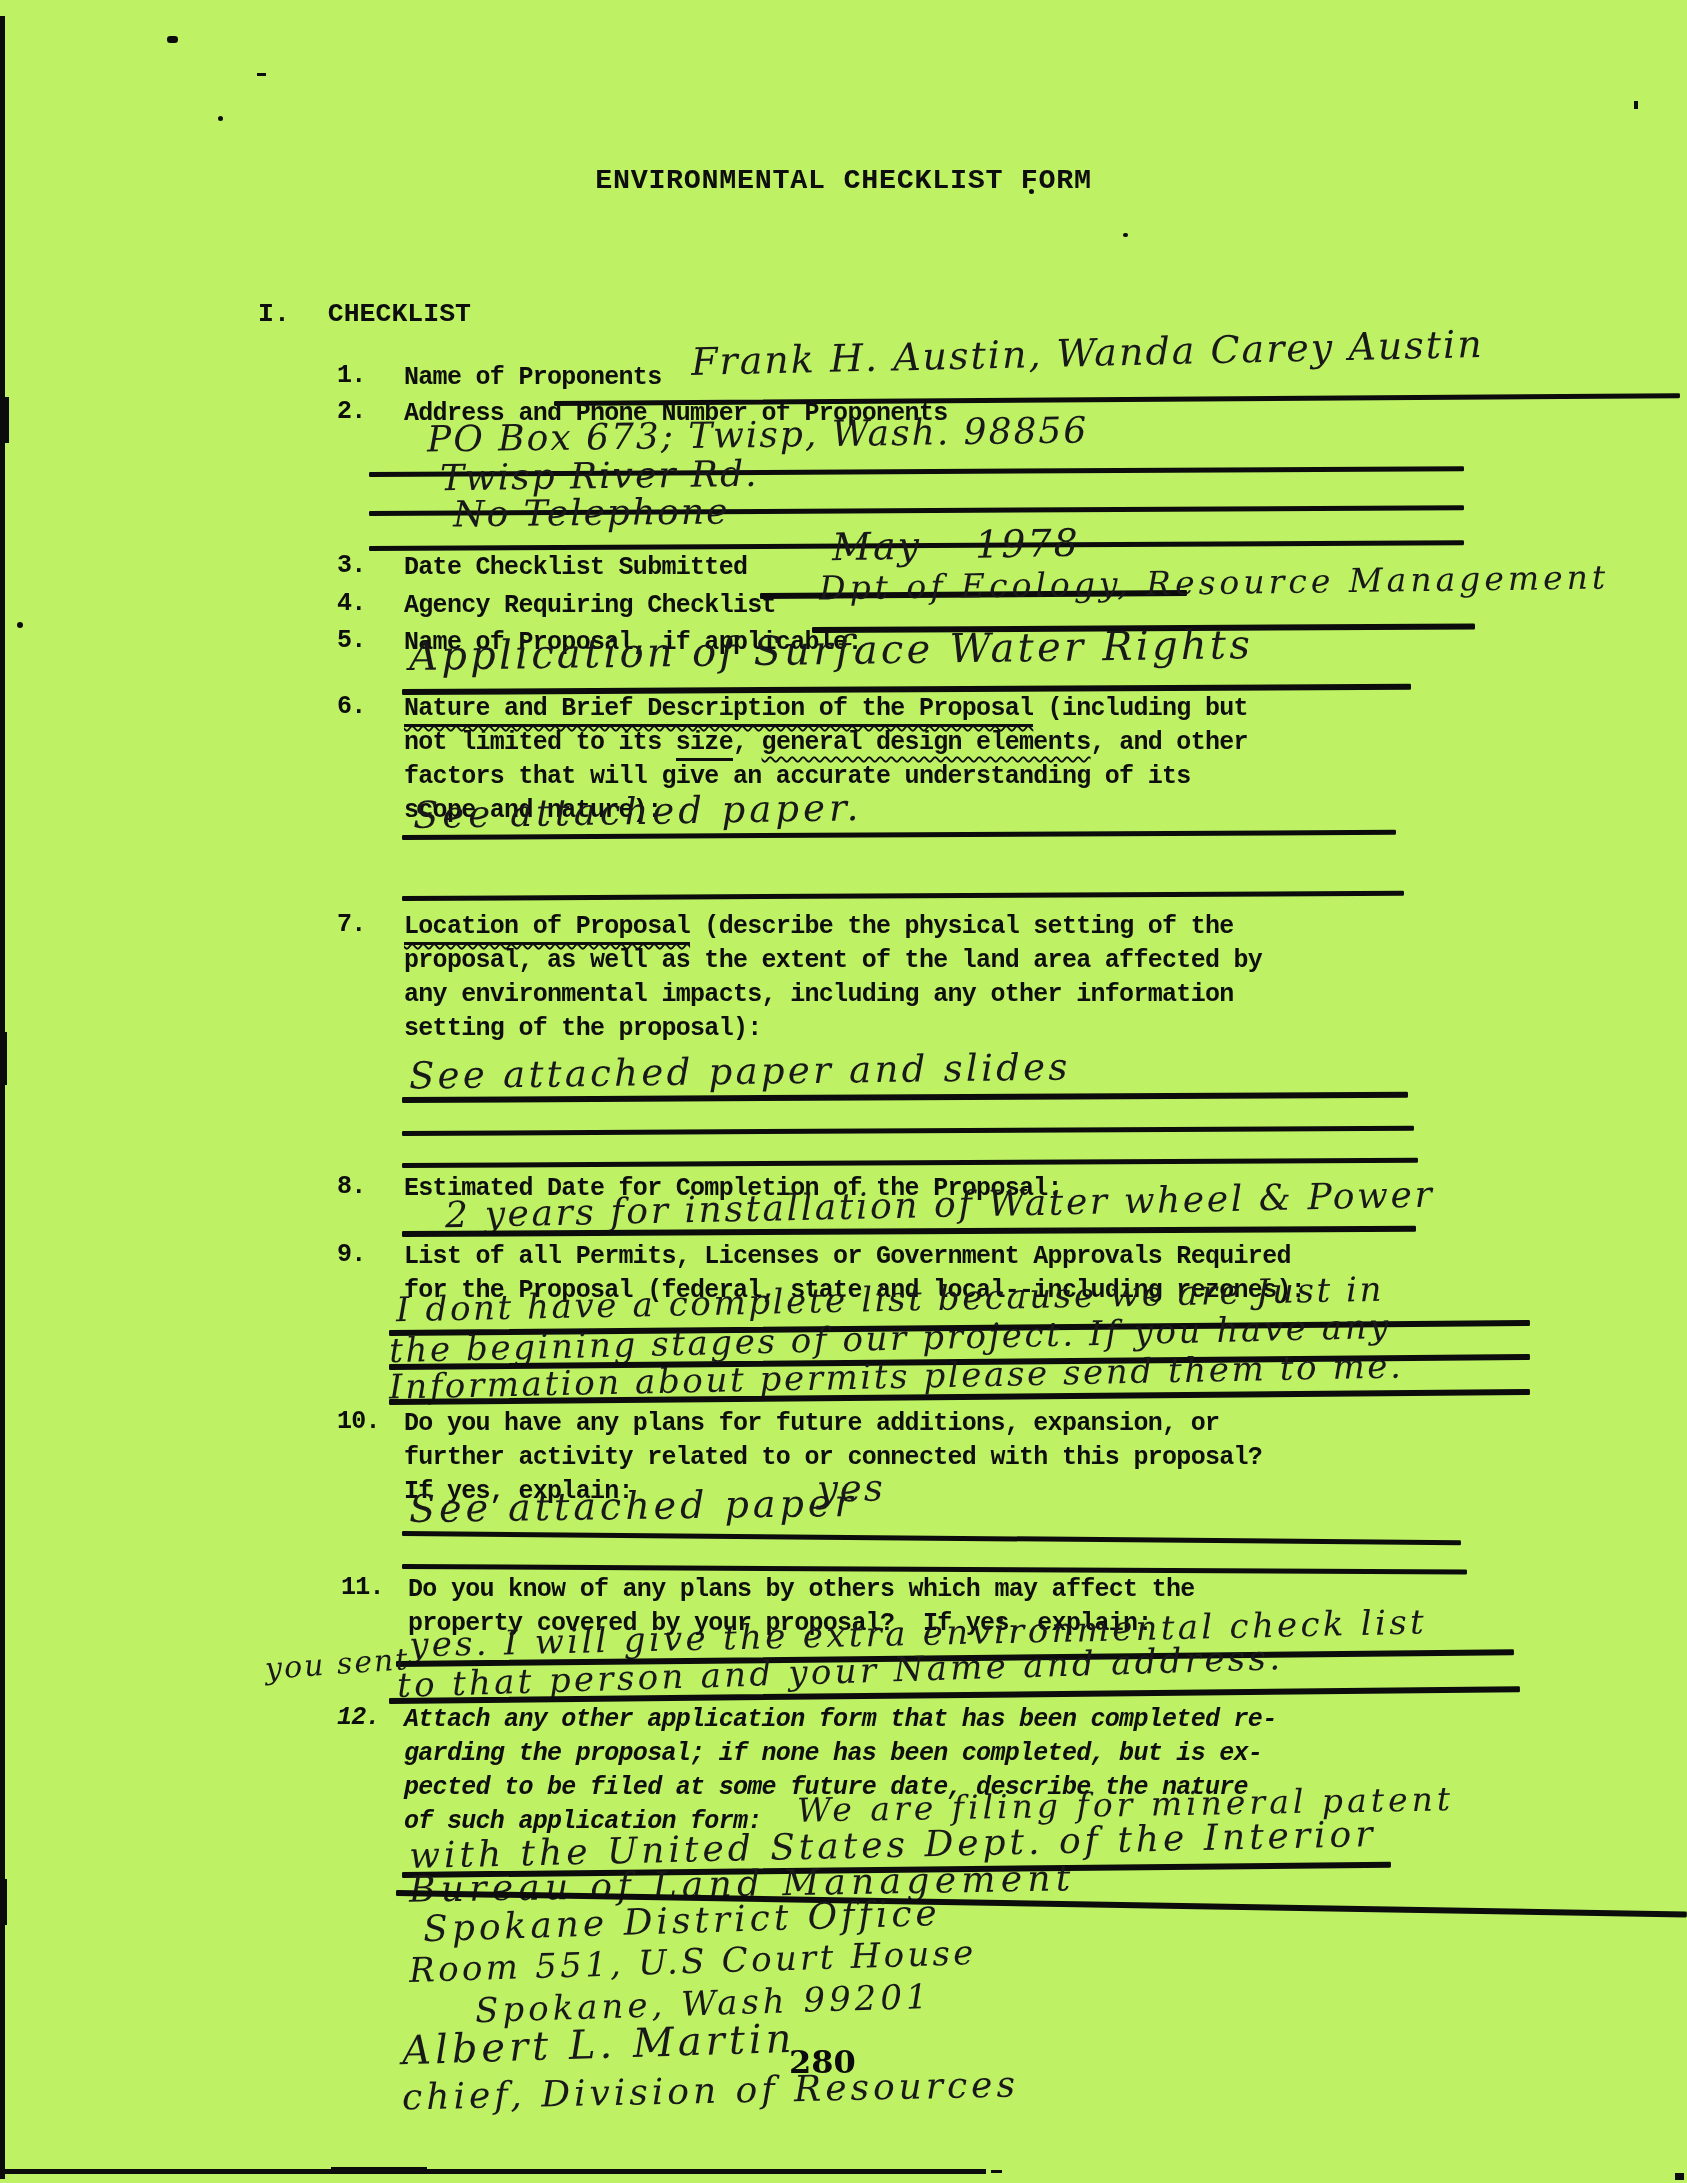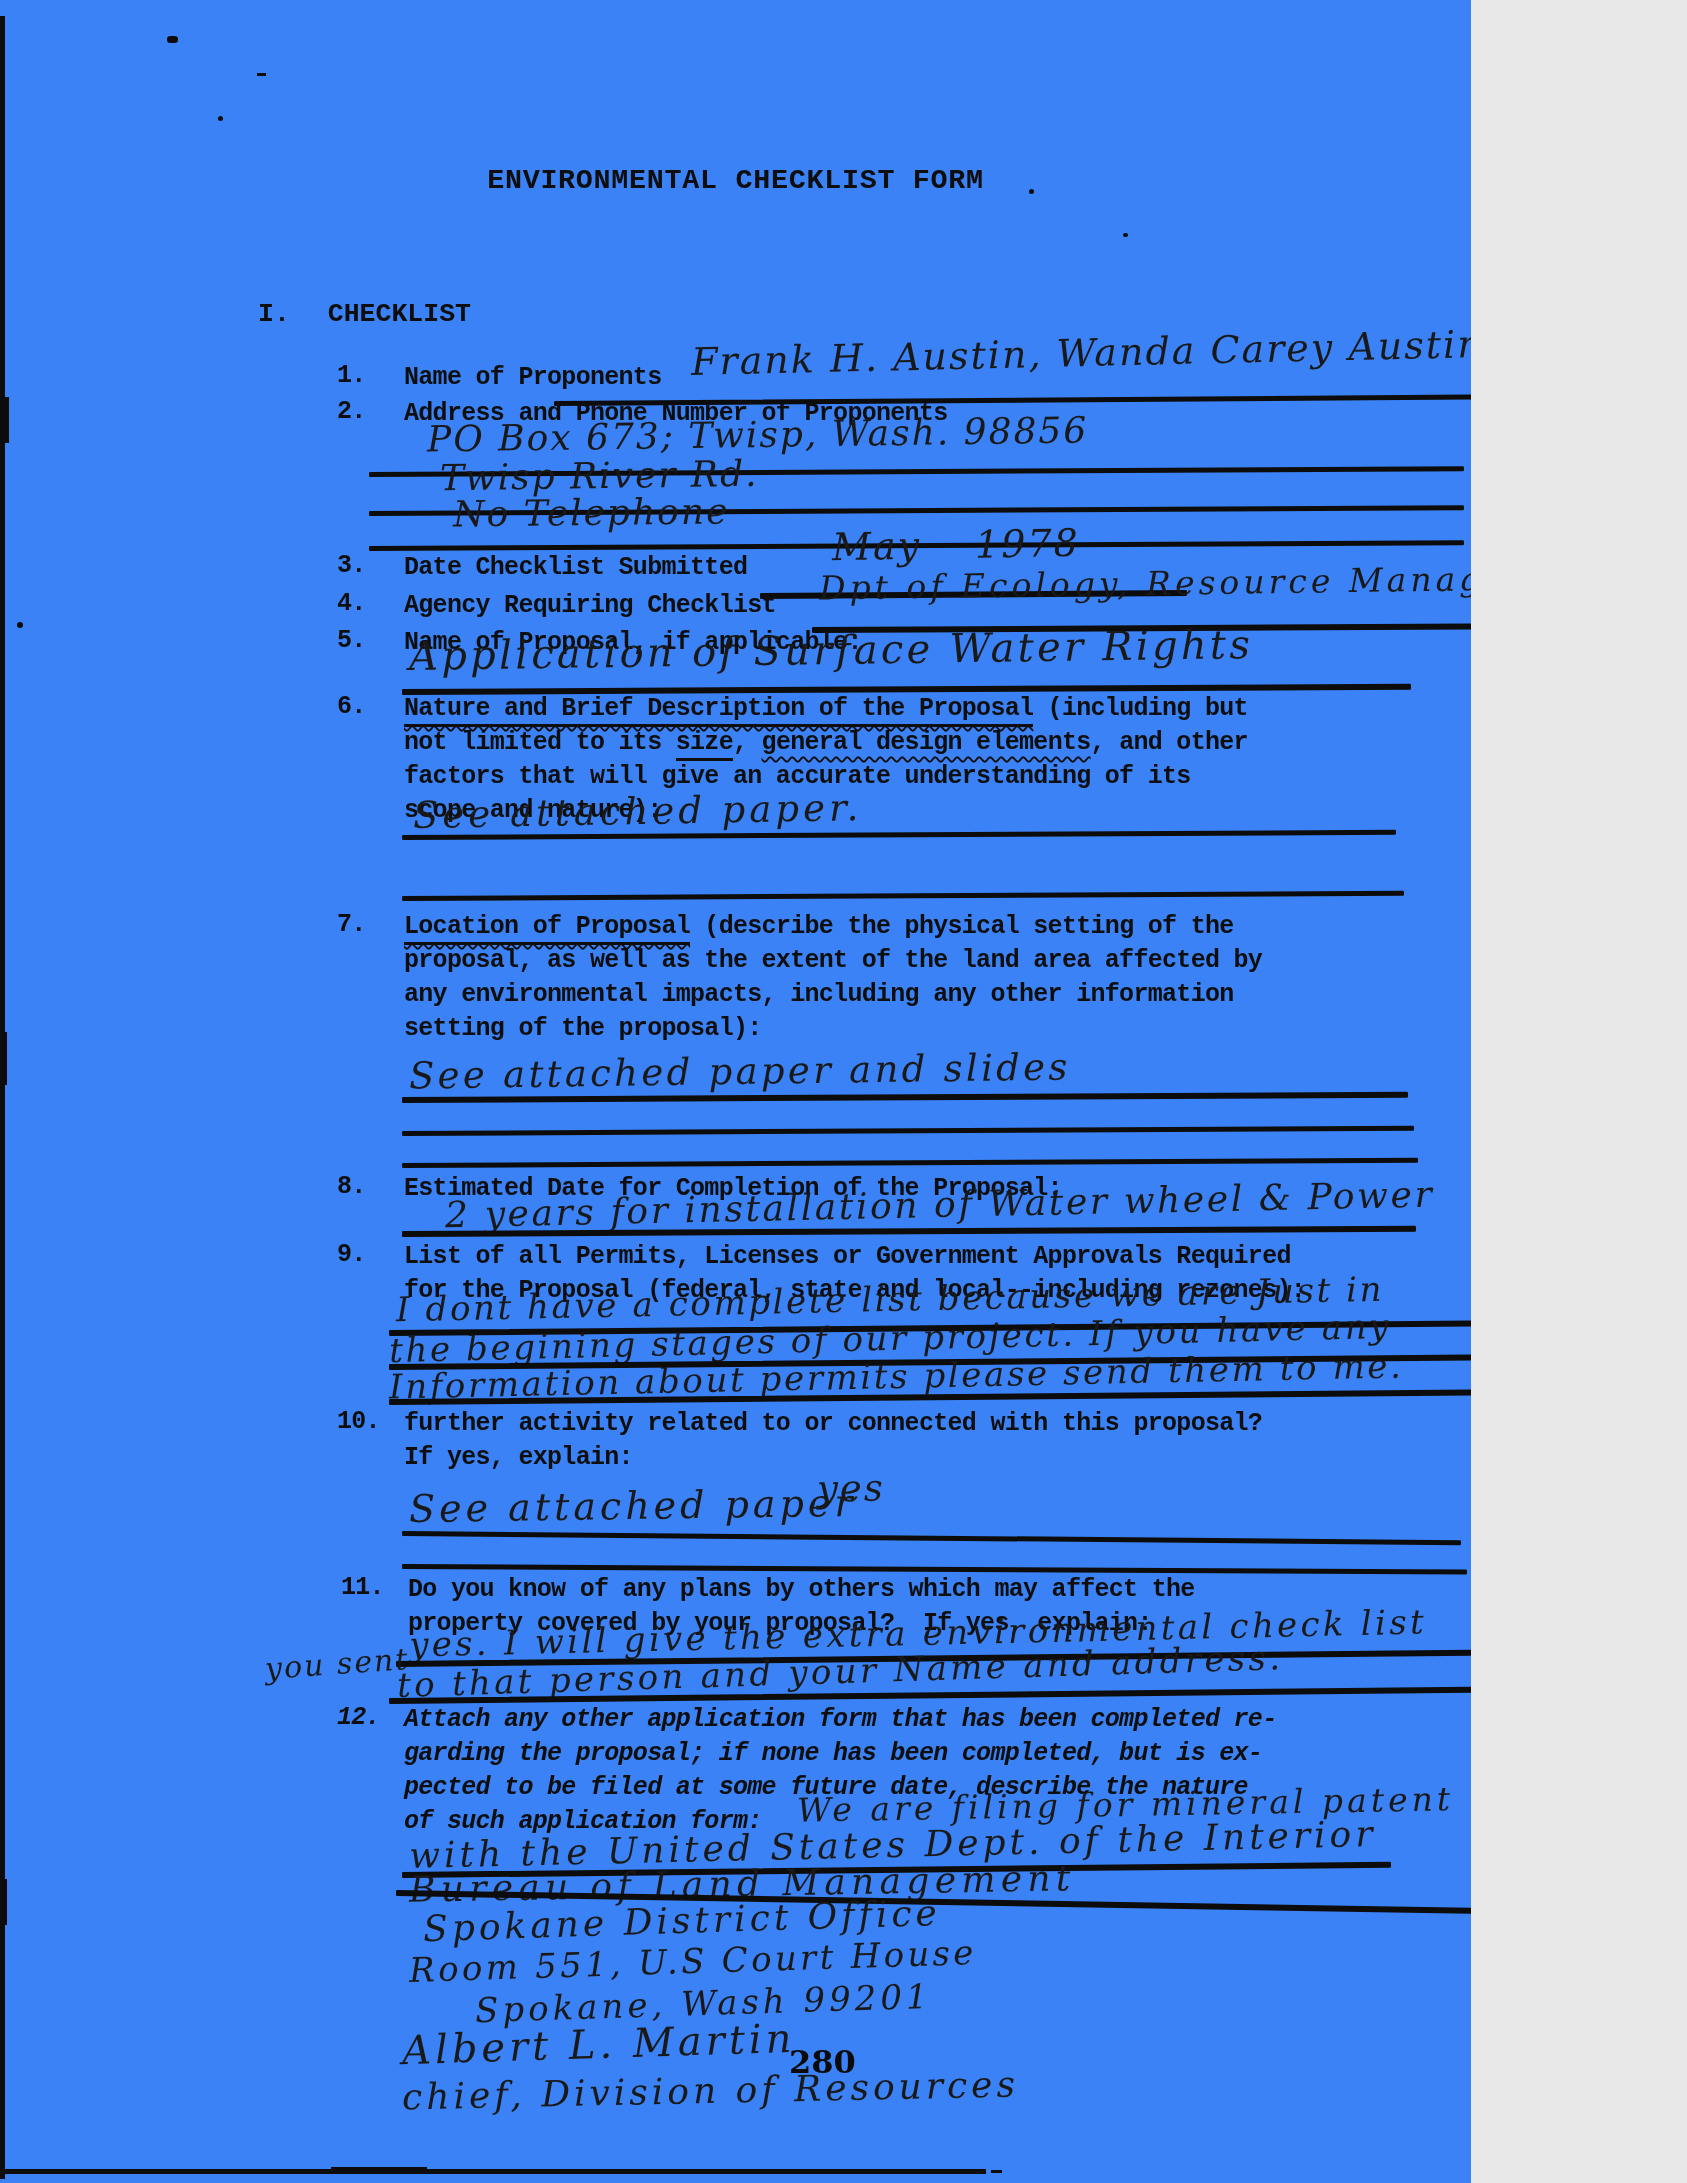--- a/index.html
+++ b/index.html
@@ -1,19 +1,19 @@
 <!DOCTYPE html>
 <html style="font-size:10.6px"><head>
 <meta charset="utf-8">
 <style>
   html,body{margin:0;padding:0;background:#e8e8e8;}
   .page{
     position:relative;
-    width:1471px;height:2183px;
-    background:#3b82f6;
+    width:1687px;height:2183px;
+    background:#bef264;
     overflow:hidden;
     font-family:"Liberation Mono", monospace;
   }
   
   .typed{
     position:absolute;
     color:#0e0e0e;
     font-family:"Liberation Mono", monospace;
     font-weight:bold;
     font-size:25px;
@@ -155,20 +155,21 @@
   </div>
   <div class="hw" style="left:396px;top:1282px;font-size:34px;letter-spacing:2.6px;transform:rotate(-1.2deg);">I dont have a complete list because we are Just in</div>
   <div class="rule" style="left:389px;top:1330px;width:1141px;height:6px;transform:rotate(-0.5deg);"></div>
   <div class="hw" style="left:389px;top:1321px;font-size:34px;letter-spacing:2.6px;transform:rotate(-1.4deg);">the begining stages of our project. If you have any</div>
   <div class="rule" style="left:389px;top:1364px;width:1141px;height:6px;transform:rotate(-0.5deg);"></div>
   <div class="hw" style="left:389px;top:1359px;font-size:34px;letter-spacing:2.6px;transform:rotate(-1.2deg);">Information about permits please send them to me.</div>
   <div class="rule" style="left:389px;top:1399px;width:1141px;height:6px;transform:rotate(-0.5deg);"></div>
 
   <div class="typed" style="left:404px;top:1407px;">
     <span class="num">10.</span>
+    <div class="tline">Do you have any plans for future additions, expansion, or</div>
     <div class="tline">further activity related to or connected with this proposal?</div>
     <div class="tline">If yes, explain:</div>
   </div>
   <div class="hw" style="left:817px;top:1470px;font-size:37px;transform:rotate(-1deg);">yes</div>
   <div class="hw" style="left:409px;top:1487px;font-size:38px;letter-spacing:4px;transform:rotate(-0.8deg);">See attached paper</div>
   <div class="rule" style="left:402px;top:1531px;width:1059px;height:5.3px;transform:rotate(0.5deg);"></div>
   <div class="rule" style="left:402px;top:1564px;width:1065px;height:5.3px;transform:rotate(0.3deg);"></div>
 
   <div class="typed" style="left:408px;top:1573px;">
     <span class="num">11.</span>

